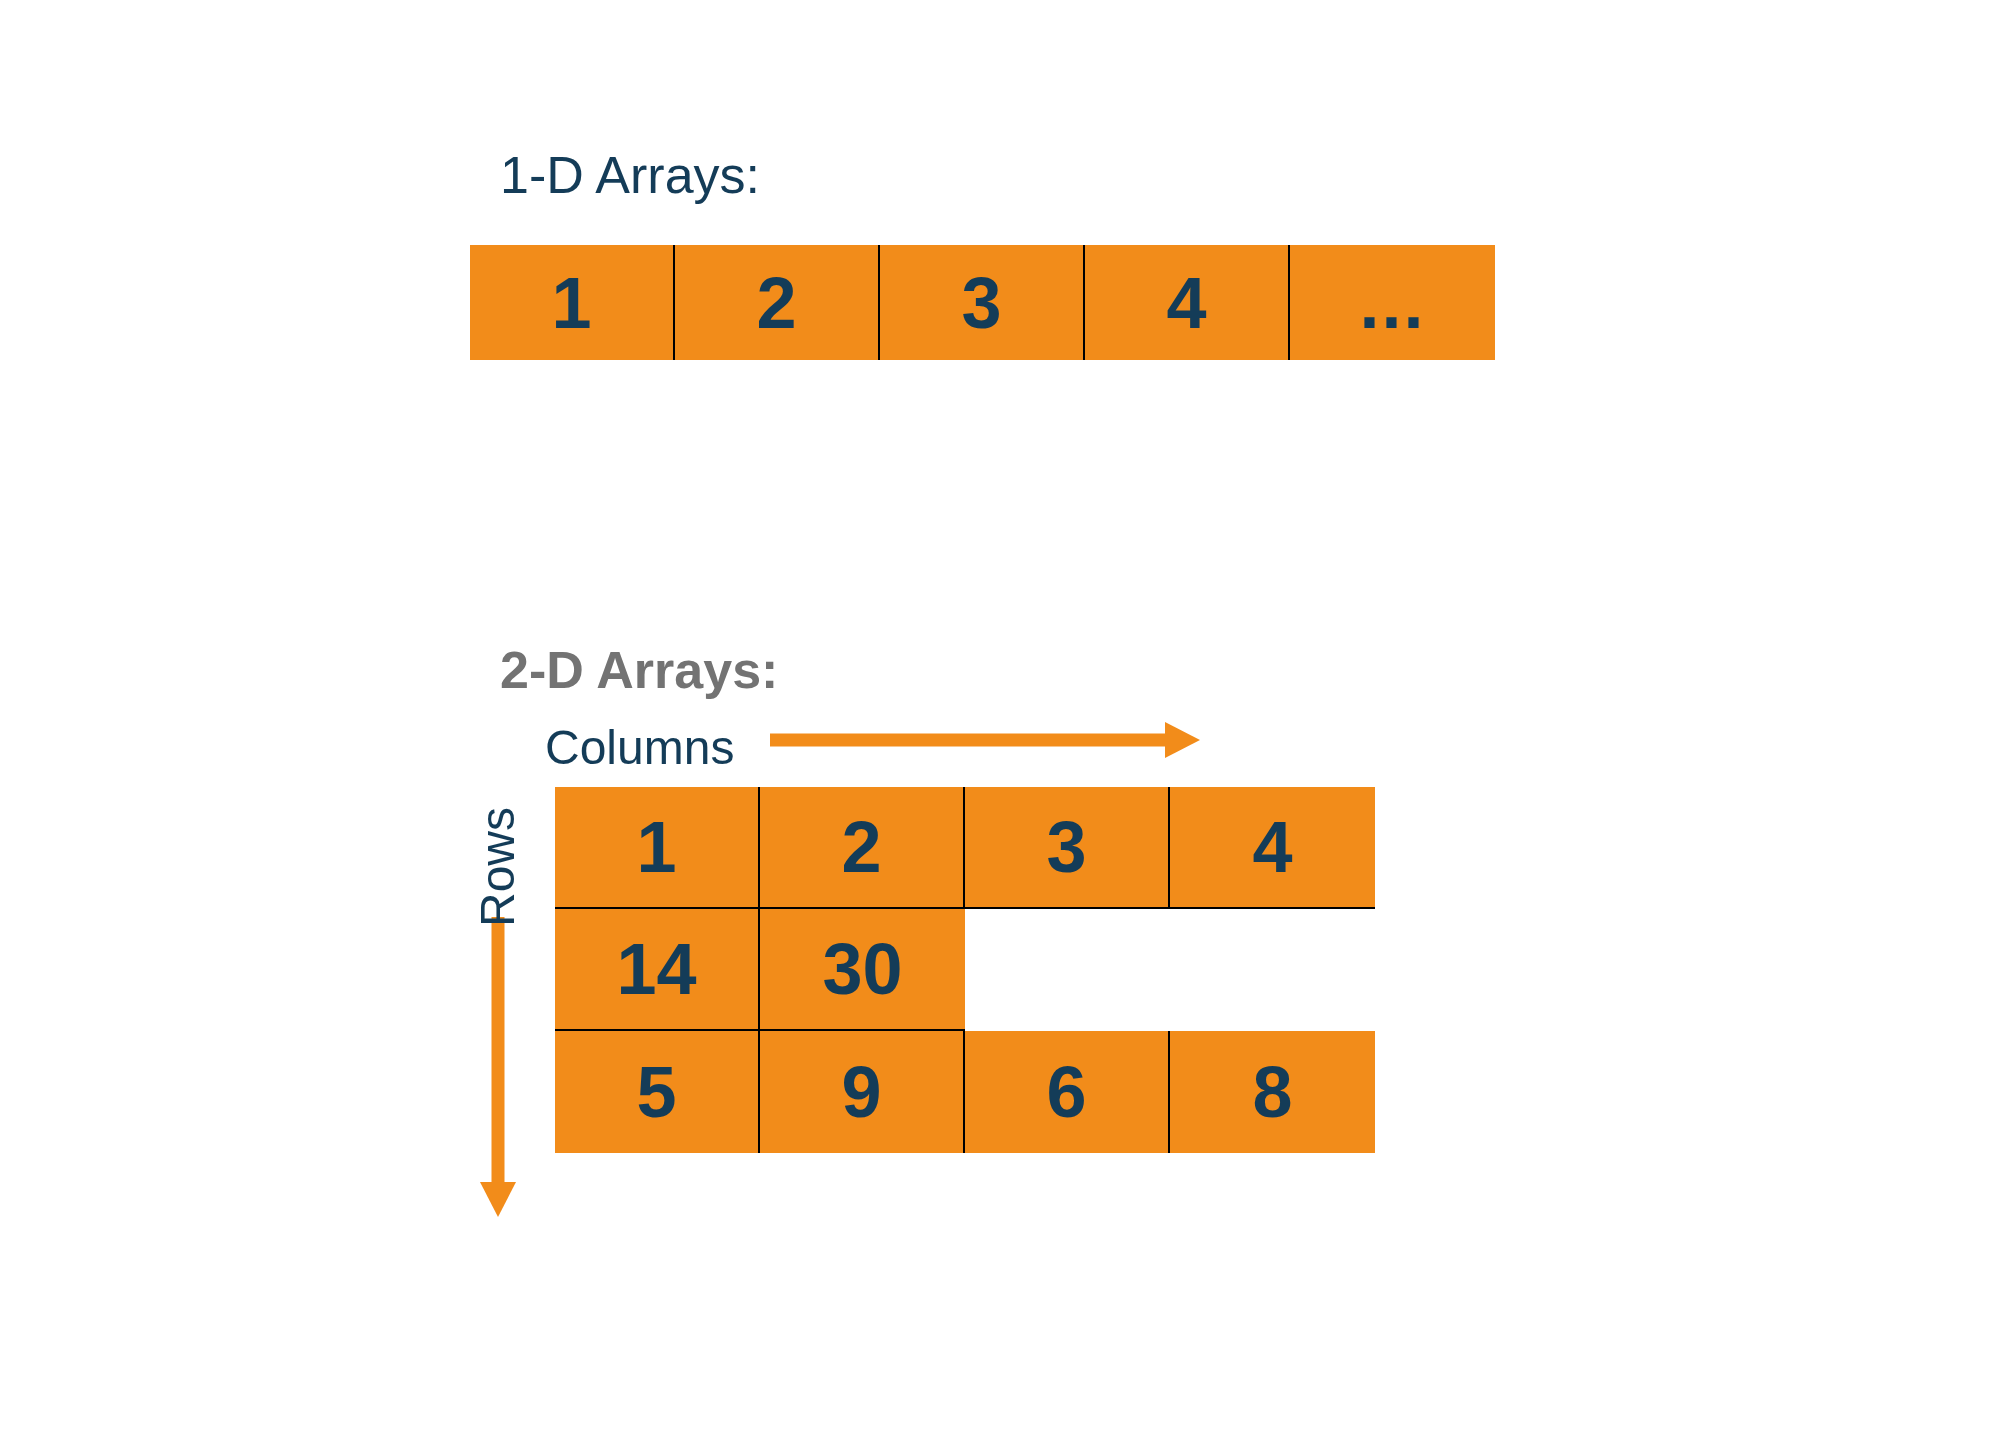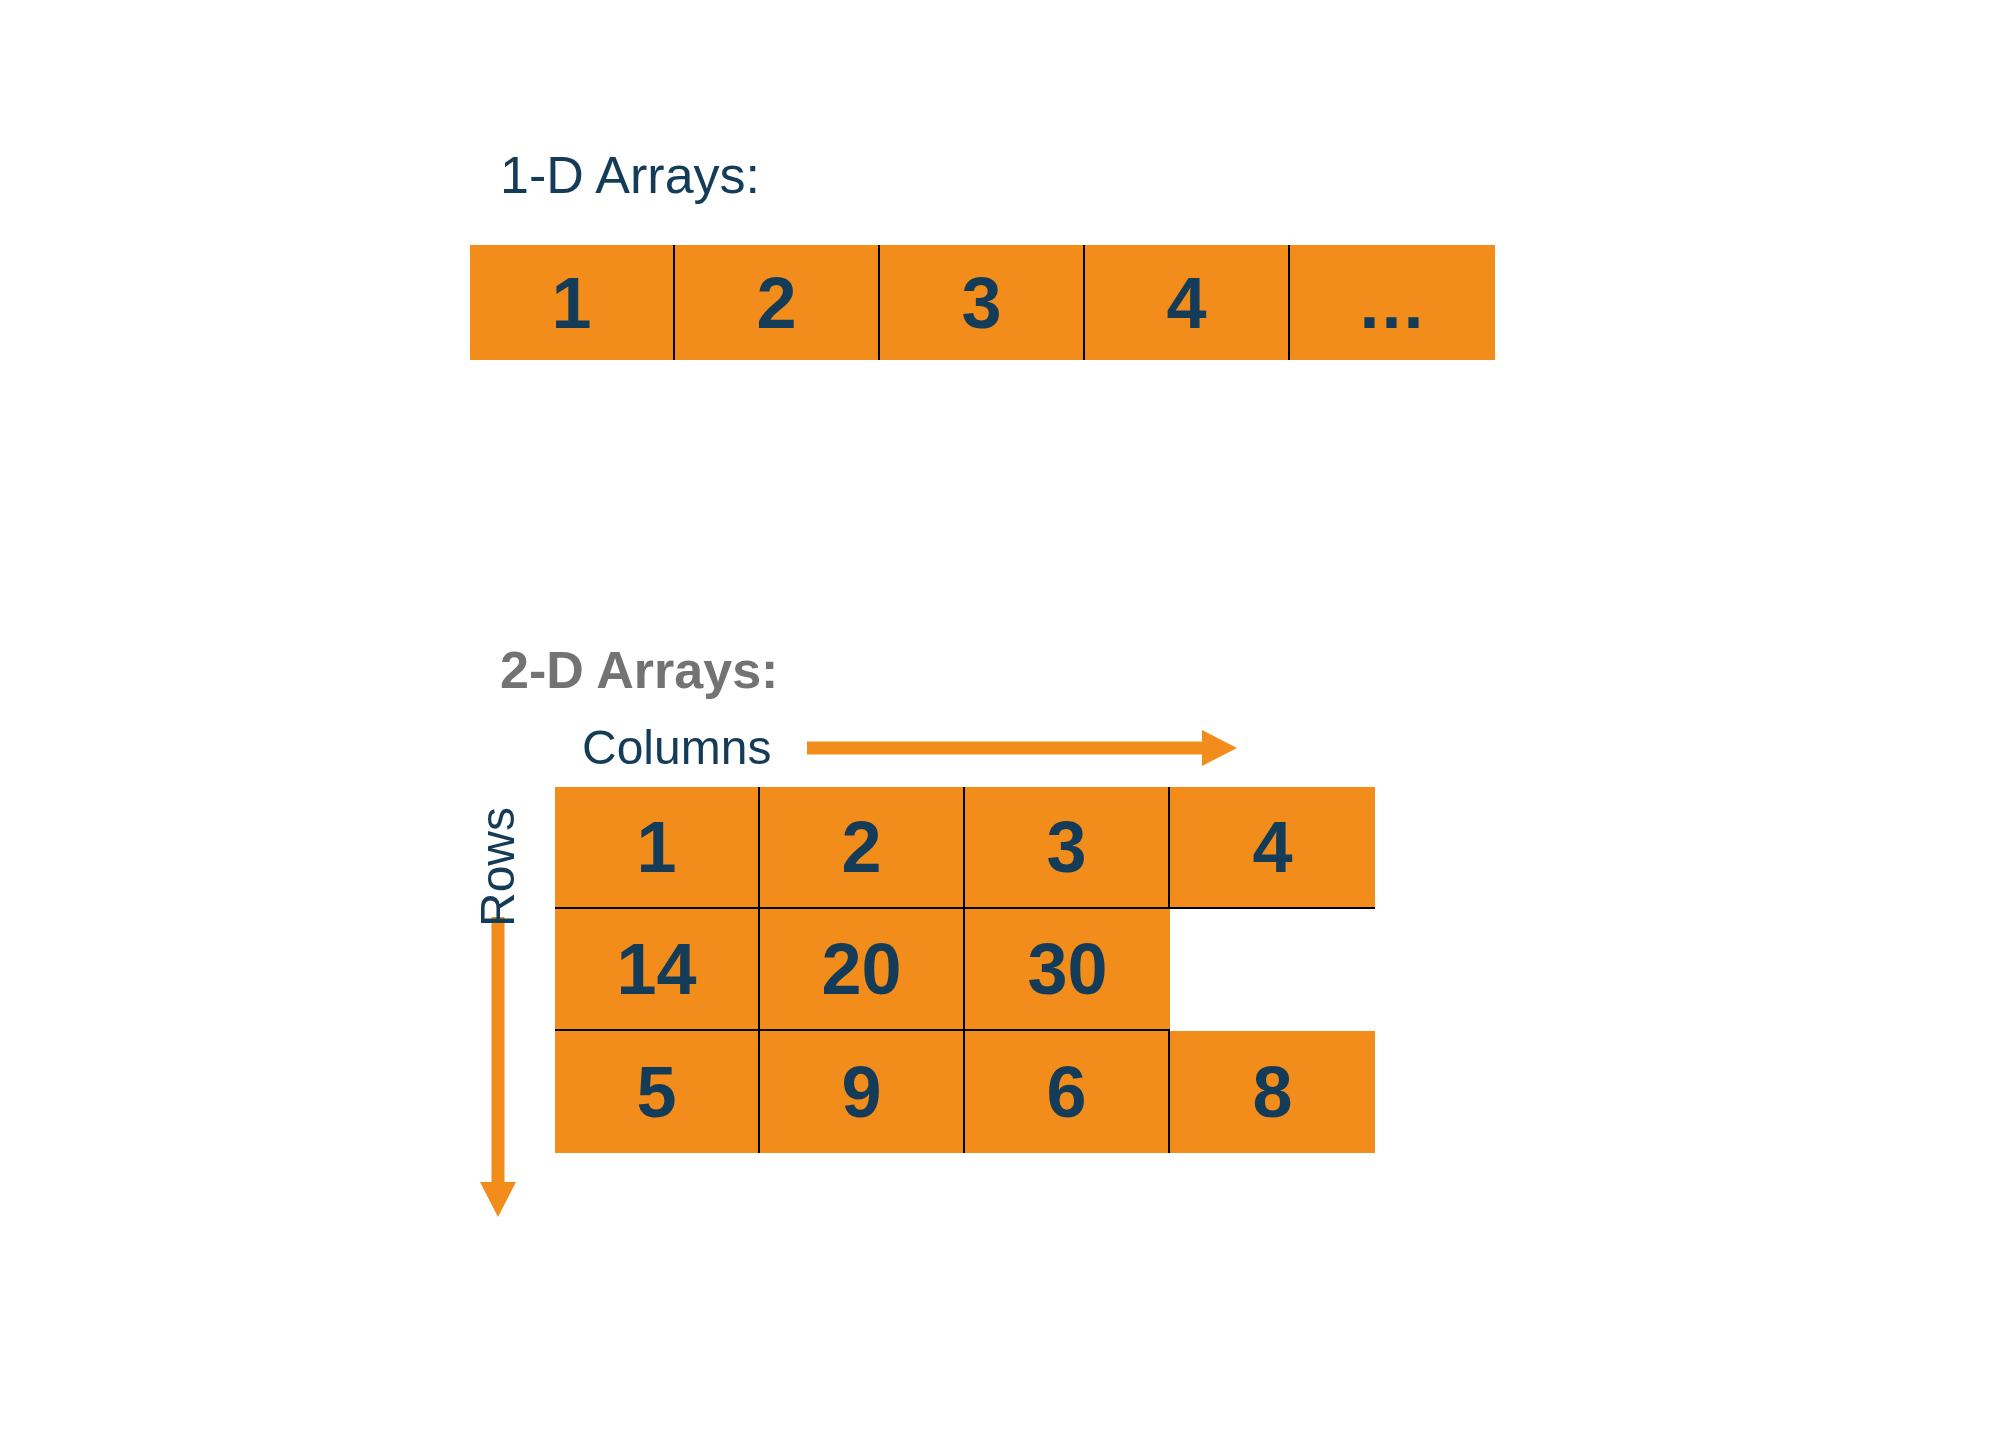--- a/index.html
+++ b/index.html
@@ -53,23 +53,22 @@
     }
     .title-2d {
       font-size: 52px;
       font-weight: 900;
       color: #737373;
       margin-left: 30px;
       margin-bottom: 20px;
     }
     .columns-label-wrap {
       display: flex;
-      align-items: center;
       gap: 36px;
-      margin-left: 112px;
+      margin-left: 75px;
       margin-bottom: 12px;
     }
     .columns-label {
       font-size: 48px;
       color: #143c58;
       font-weight: 500;
     }
     .columns-arrow {
       flex-shrink: 0;
     }
@@ -158,21 +157,20 @@
 
     <div class="grid-2d">
       <div class="grid-row">
         <div class="gcell">1</div>
         <div class="gcell">2</div>
         <div class="gcell">3</div>
         <div class="gcell">4</div>
       </div>
       <div class="grid-row">
         <div class="gcell">14</div>
-        <div class="gcell">20</div>
         <div class="gcell">30</div>
       </div>
       <div class="grid-row">
         <div class="gcell">5</div>
         <div class="gcell">9</div>
         <div class="gcell">6</div>
         <div class="gcell">8</div>
       </div>
     </div>
   </div>

